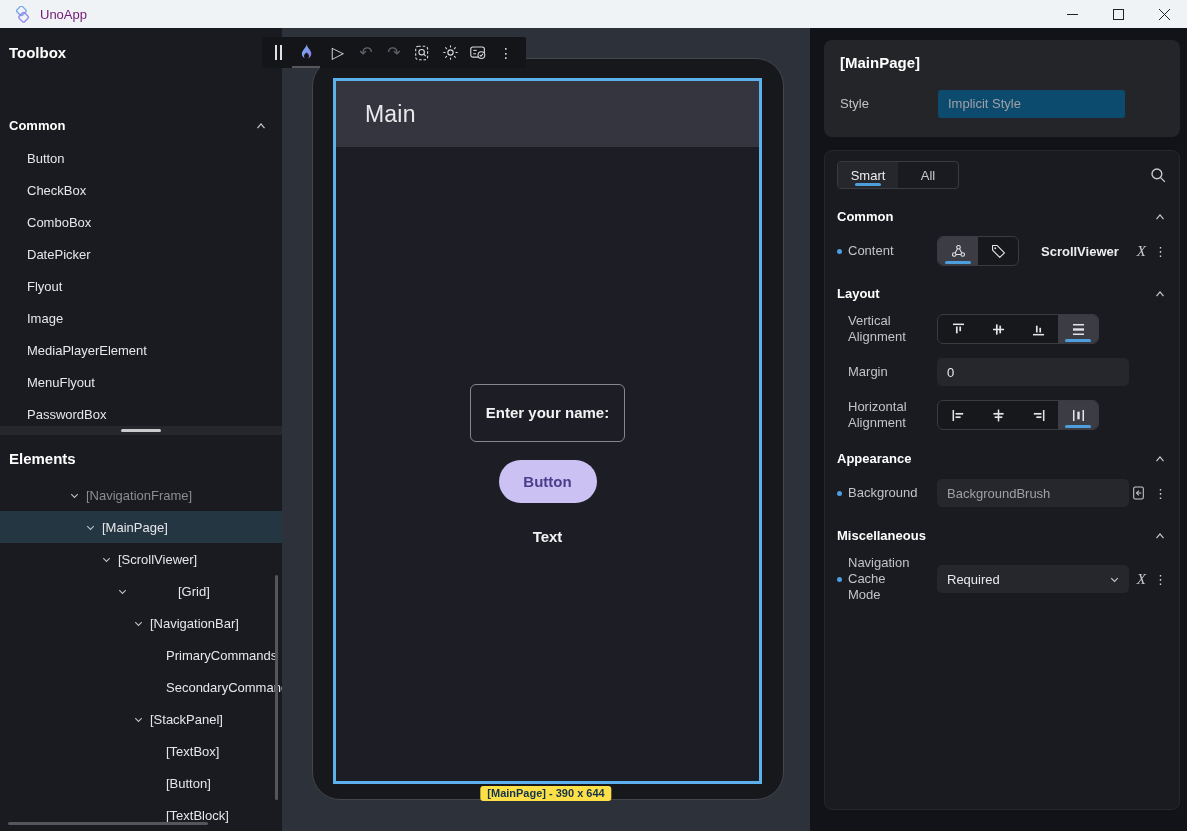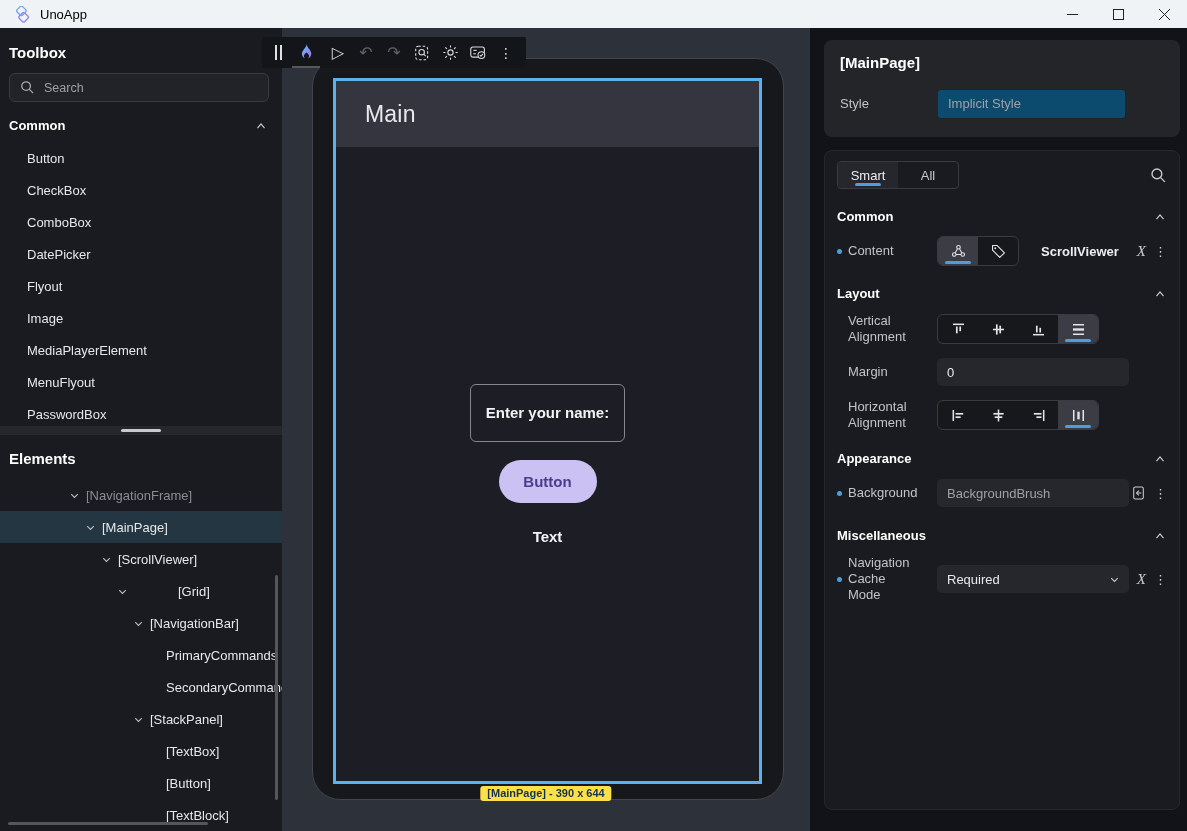--- a/index.html
+++ b/index.html
@@ -4,21 +4,21 @@
 <style>
   * { margin:0; padding:0; box-sizing:border-box; }
   html,body { width:1187px; height:831px; overflow:hidden; background:#121318;
               font-family:"Liberation Sans","DejaVu Sans",sans-serif; }
   svg { display:block; }
 
   
   .titlebar { position:absolute; left:0; top:0; width:1187px; height:28px;
     background:#EFF3F5; display:flex; align-items:center; z-index:50; }
   .titlebar .logo { margin-left:14px; }
-  .titlebar .app-title { margin-left:9px; font-size:13px; color:#000000; }
+  .titlebar .app-title { margin-left:9px; font-size:13px; color:#701a75; }
   .win-btns { margin-left:auto; display:flex; height:100%; }
   .win-btn { width:46px; height:100%; display:flex; align-items:center; justify-content:center; cursor:pointer; }
 
   
   .app { position:absolute; left:0; top:28px; width:1187px; height:803px; background:#2D323A; }
 
   .left-panel { position:absolute; left:0; top:0; width:282px; height:803px; background:#1A1B20; overflow:hidden; }
   .panel-title { font-size:15px; font-weight:bold; color:#fff; margin:16px 0 0 9px; }
   .search-box { position:absolute; left:9px; top:45px; width:260px; height:29px; background:#222328;
     border:1px solid #3A3B41; border-radius:6px; display:flex; align-items:center; padding:0 10px; }
@@ -143,29 +143,20 @@
         </svg>
     </div>
   </div>
 </div>
 
 <div class="app">
 
   <div class="left-panel">
     <div class="panel-title">Toolbox</div>
 
-    <div class="search-box">
-      <span>
-        <svg width="15" height="15" viewBox="0 0 16 16">
-            <circle cx="6.5" cy="6.5" r="4.6" fill="none" stroke="#A8A9AE" stroke-width="1.4"></circle>
-            <line x1="10" y1="10" x2="14" y2="14" stroke="#A8A9AE" stroke-width="1.4"></line>
-          </svg>
-      </span>
-      <input placeholder="Search" style="">
-    </div>
 
     <div class="section-head" style="top:90px;">
       <span class="sec-label">Common</span>
       <span class="chev">
         <svg width="14" height="14" viewBox="0 0 20 20">
             <polyline points="5,13 10,7 15,13" fill="none" stroke="#C9CACF" stroke-width="1.7"></polyline>
           </svg>
       </span>
     </div>
 

